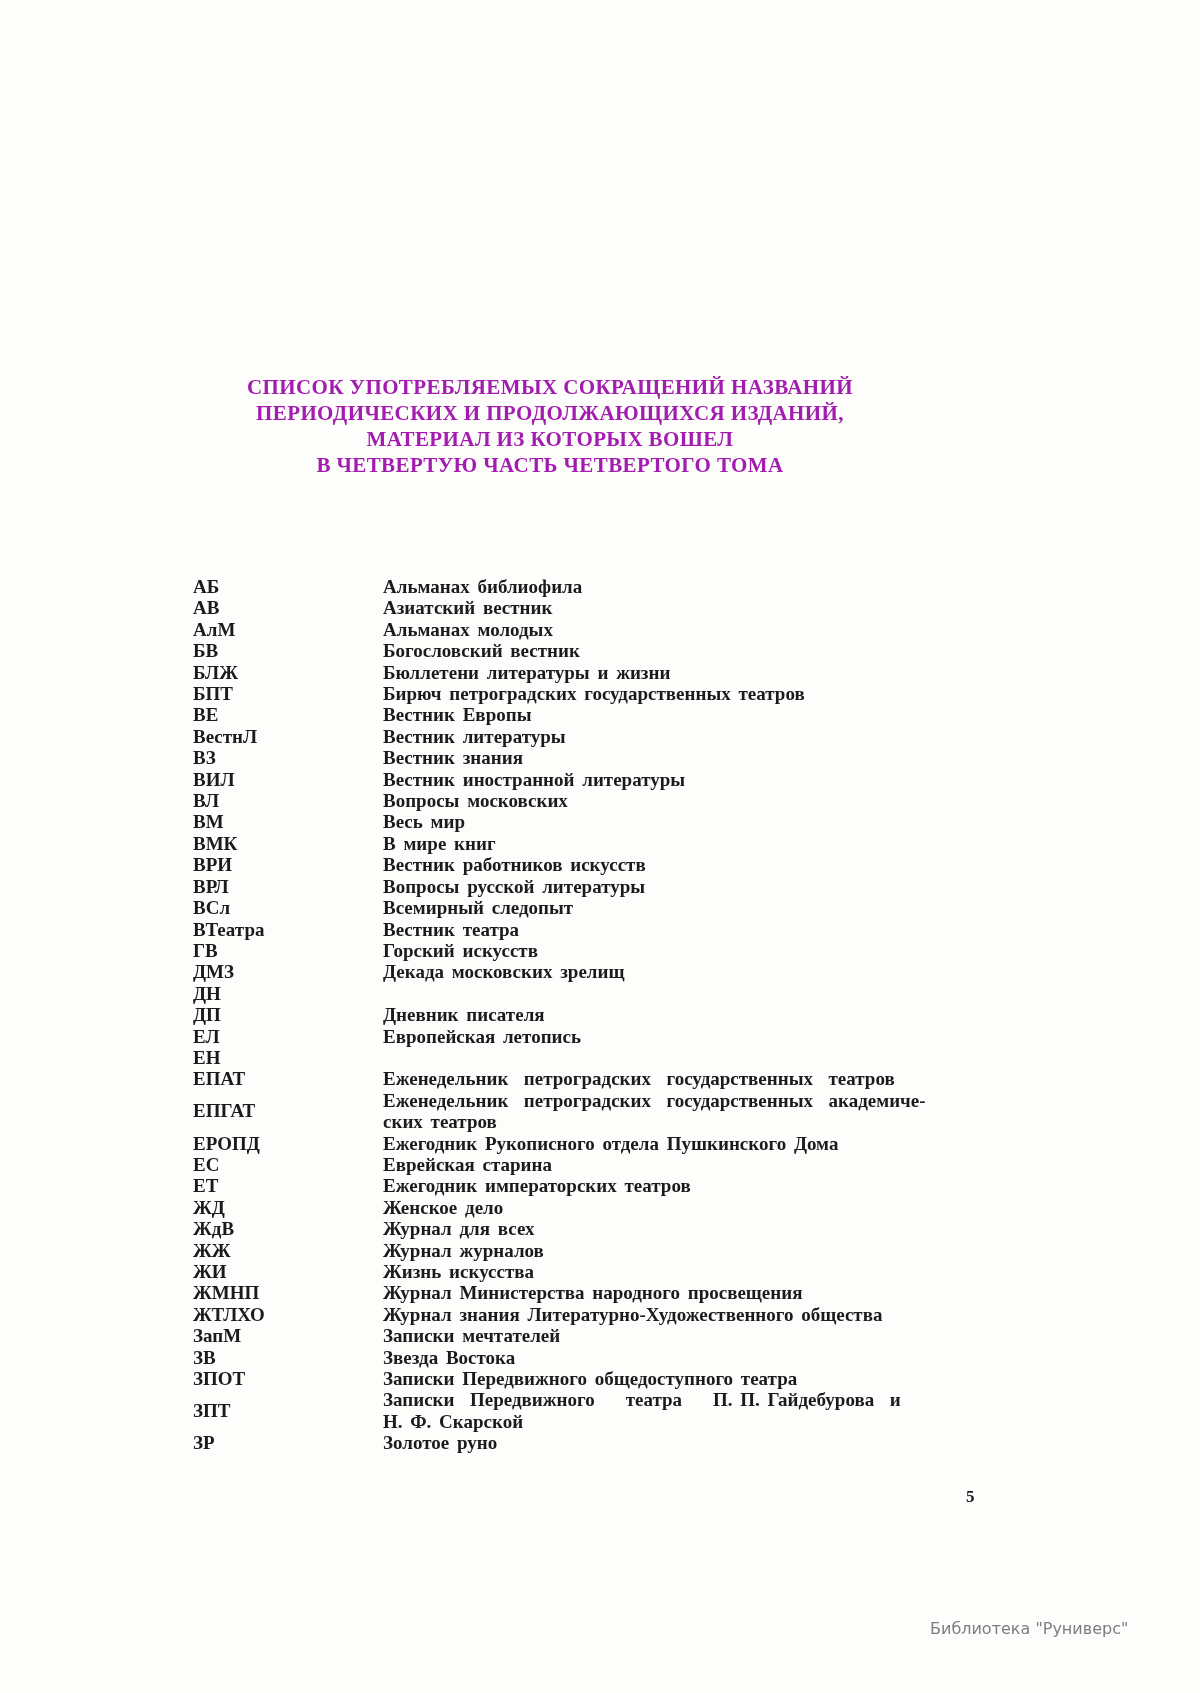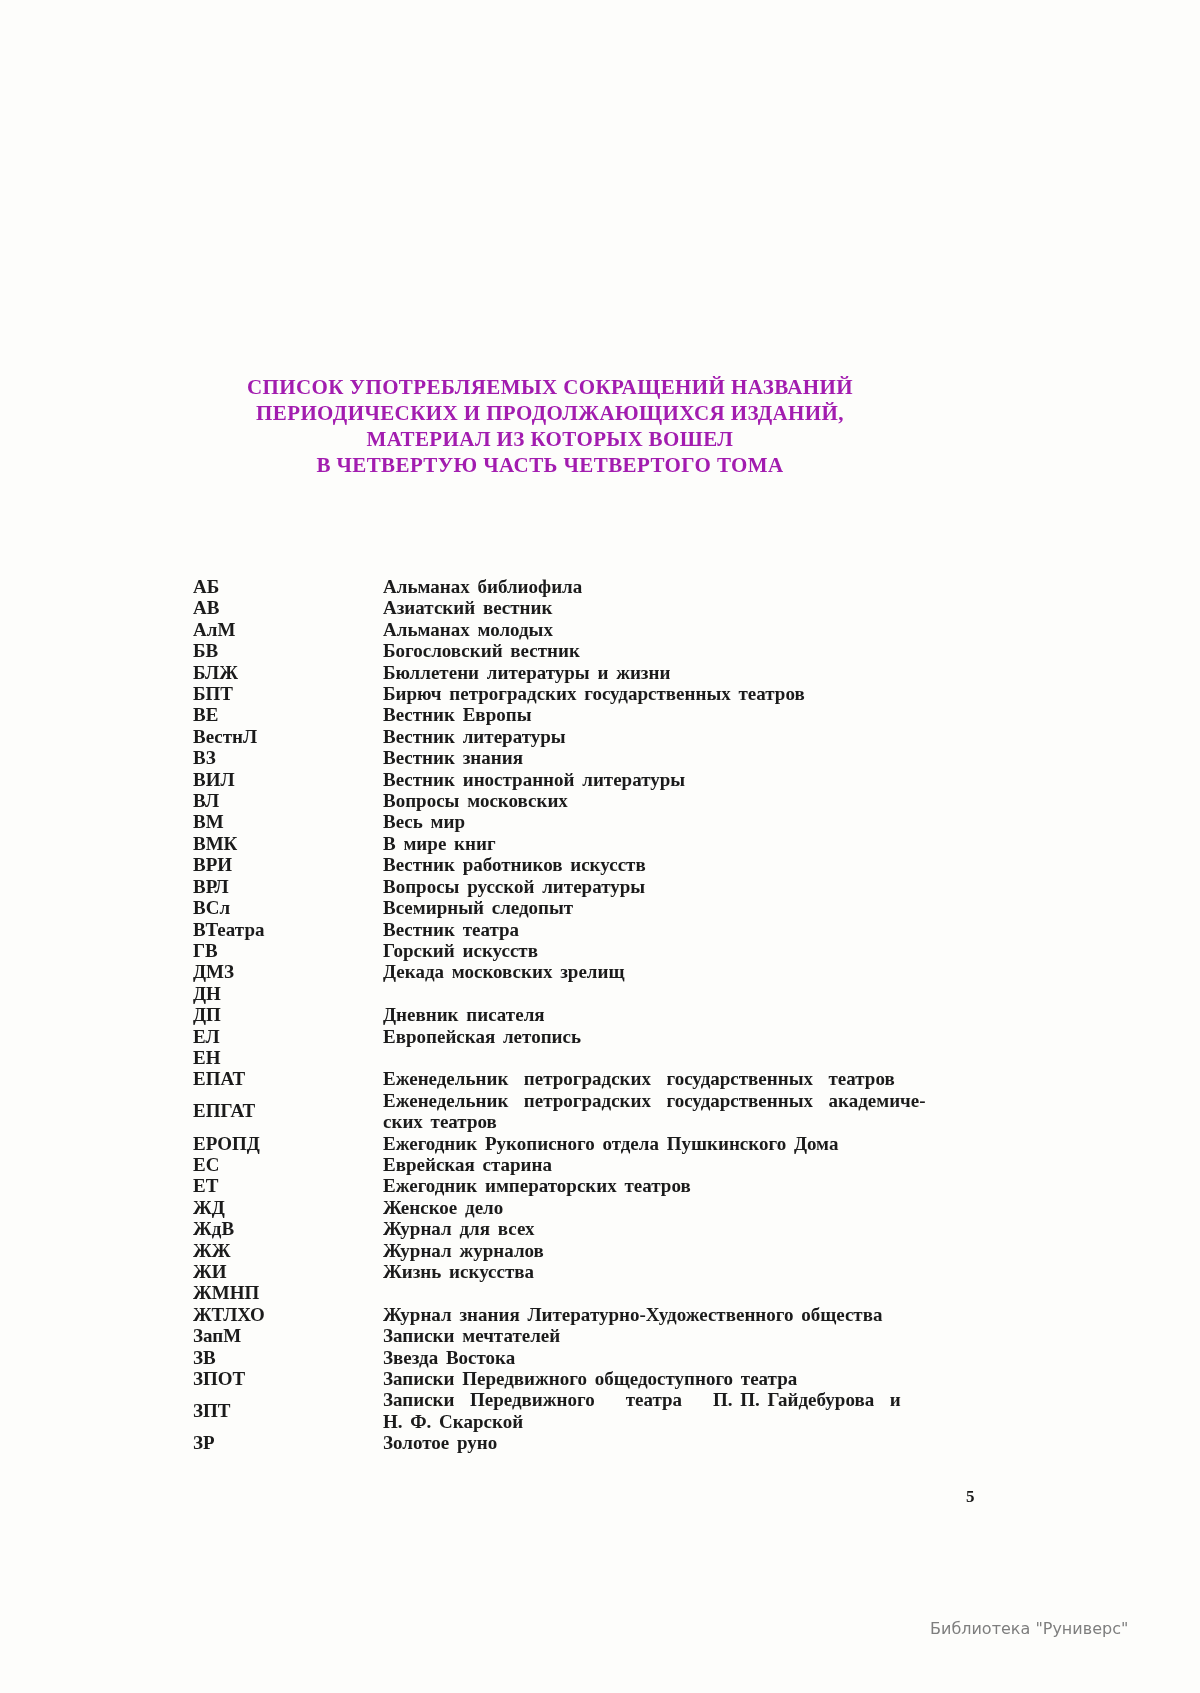--- a/index.html
+++ b/index.html
@@ -185,20 +185,21 @@
       <div class="row">
         <div class="abbr">ЖЖ</div>
         <div class="def"><div>Журнал журналов</div></div>
       </div>
       <div class="row">
         <div class="abbr">ЖИ</div>
         <div class="def"><div>Жизнь искусства</div></div>
       </div>
       <div class="row">
         <div class="abbr">ЖМНП</div>
+        <div class="def"><div>Журнал Министерства народного просвещения</div></div>
       </div>
       <div class="row">
         <div class="abbr">ЖТЛХО</div>
         <div class="def"><div>Журнал знания Литературно-Художественного общества</div></div>
       </div>
       <div class="row">
         <div class="abbr">ЗапМ</div>
         <div class="def"><div>Записки мечтателей</div></div>
       </div>
       <div class="row">

